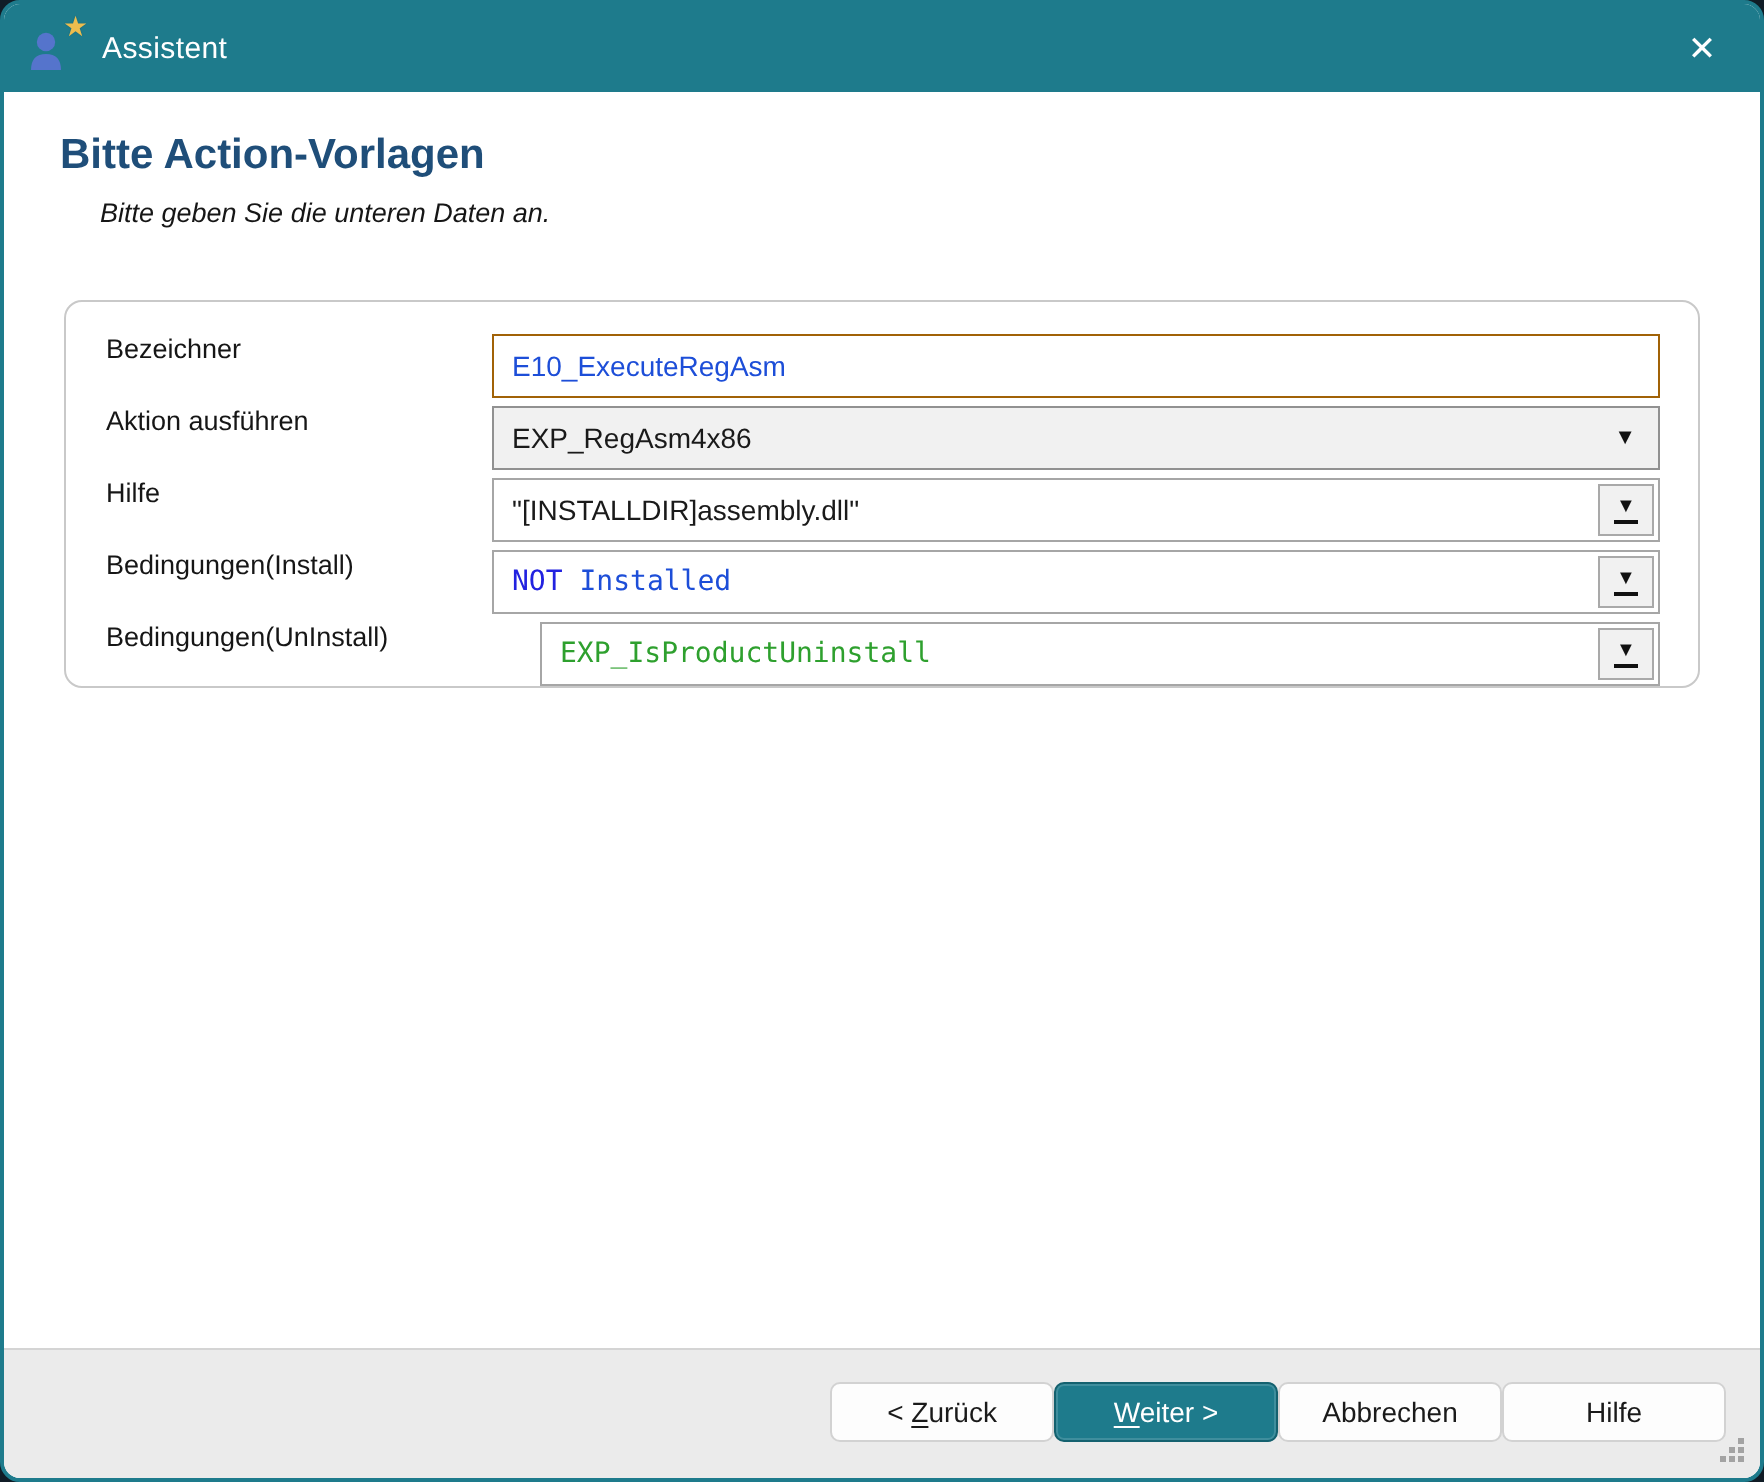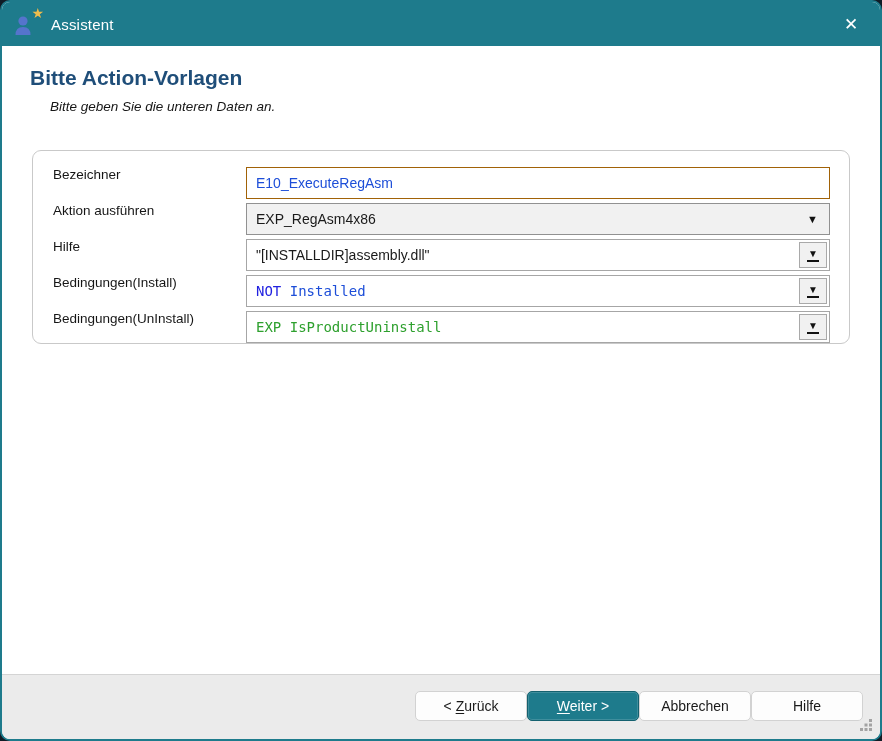--- a/index.html
+++ b/index.html
@@ -18,21 +18,21 @@
   .win-title{color:#ffffff;font-size:15px;letter-spacing:.2px;}
   .close-btn{position:absolute;right:10px;top:50%;transform:translateY(-50%);
     width:38px;height:32px;display:flex;align-items:center;justify-content:center;
     color:#ffffff;font-size:17px;font-weight:300;cursor:default;border-radius:4px;}
   
   .content{flex:1 1 auto;padding:16px 28px 0 28px;position:relative;background:#fff;}
   .page-title{margin:4px 0 0 0;font-size:21px;font-weight:700;color:#1f4e79;}
   .subtitle{margin:9px 0 0 20px;font-size:13.5px;color:#161616;font-style:italic;}
   .groupbox{margin:36px 2px 0 2px;border:1px solid #c9c9c9;border-radius:9px;padding:16px 19px 12px 20px;background:#fff;}
   .form-row{display:flex;align-items:flex-start;height:20px;margin-bottom:16px;}
-  .form-row:last-child{margin-bottom:0;}
+  .form-row:last-child{margin-bottom:0;gap:24px;}
   .form-label{width:193px;flex:0 0 auto;font-size:13.5px;color:#161616;}
   .text-field{flex:1;height:32px;border:1px solid #a16207;background:#fff;
     font-family:"Liberation Sans",sans-serif;font-size:14px;color:#1d4ed8;padding:0 9px;border-radius:0;outline:none;}
   .dropdown-field{flex:1;height:32px;border:1px solid #919191;background:#f1f1f1;
     display:flex;align-items:center;padding:0 11px 0 9px;font-size:14px;cursor:default;}
   .dd-value{flex:1;}
   .dd-arrow{font-size:11px;color:#111;line-height:1;}
   .combo-field{flex:1;height:32px;border:1px solid #a6a6a6;background:#fff;
     display:flex;align-items:center;position:relative;padding:0 36px 0 9px;font-size:14px;}
   .combo-value{flex:1;white-space:pre;overflow:hidden;}

